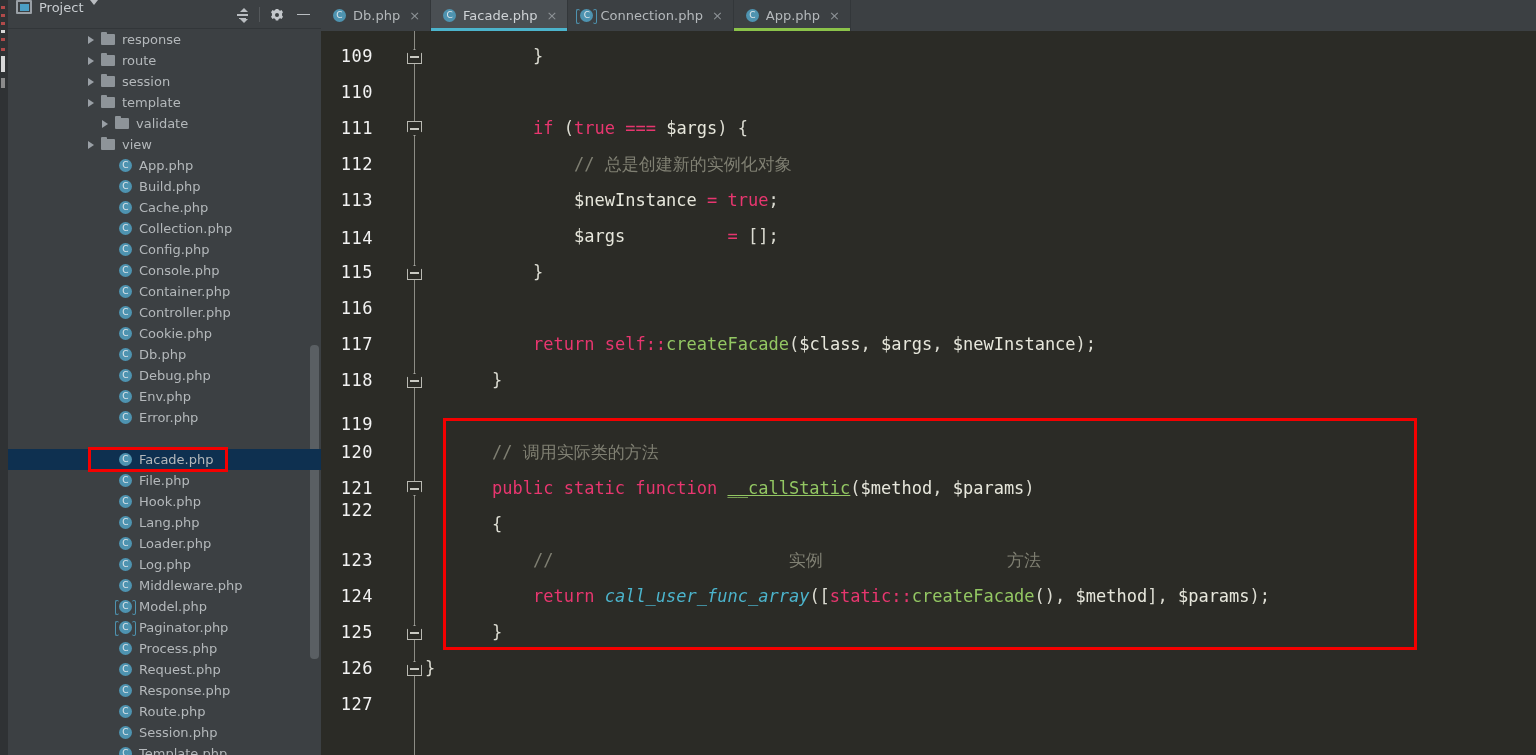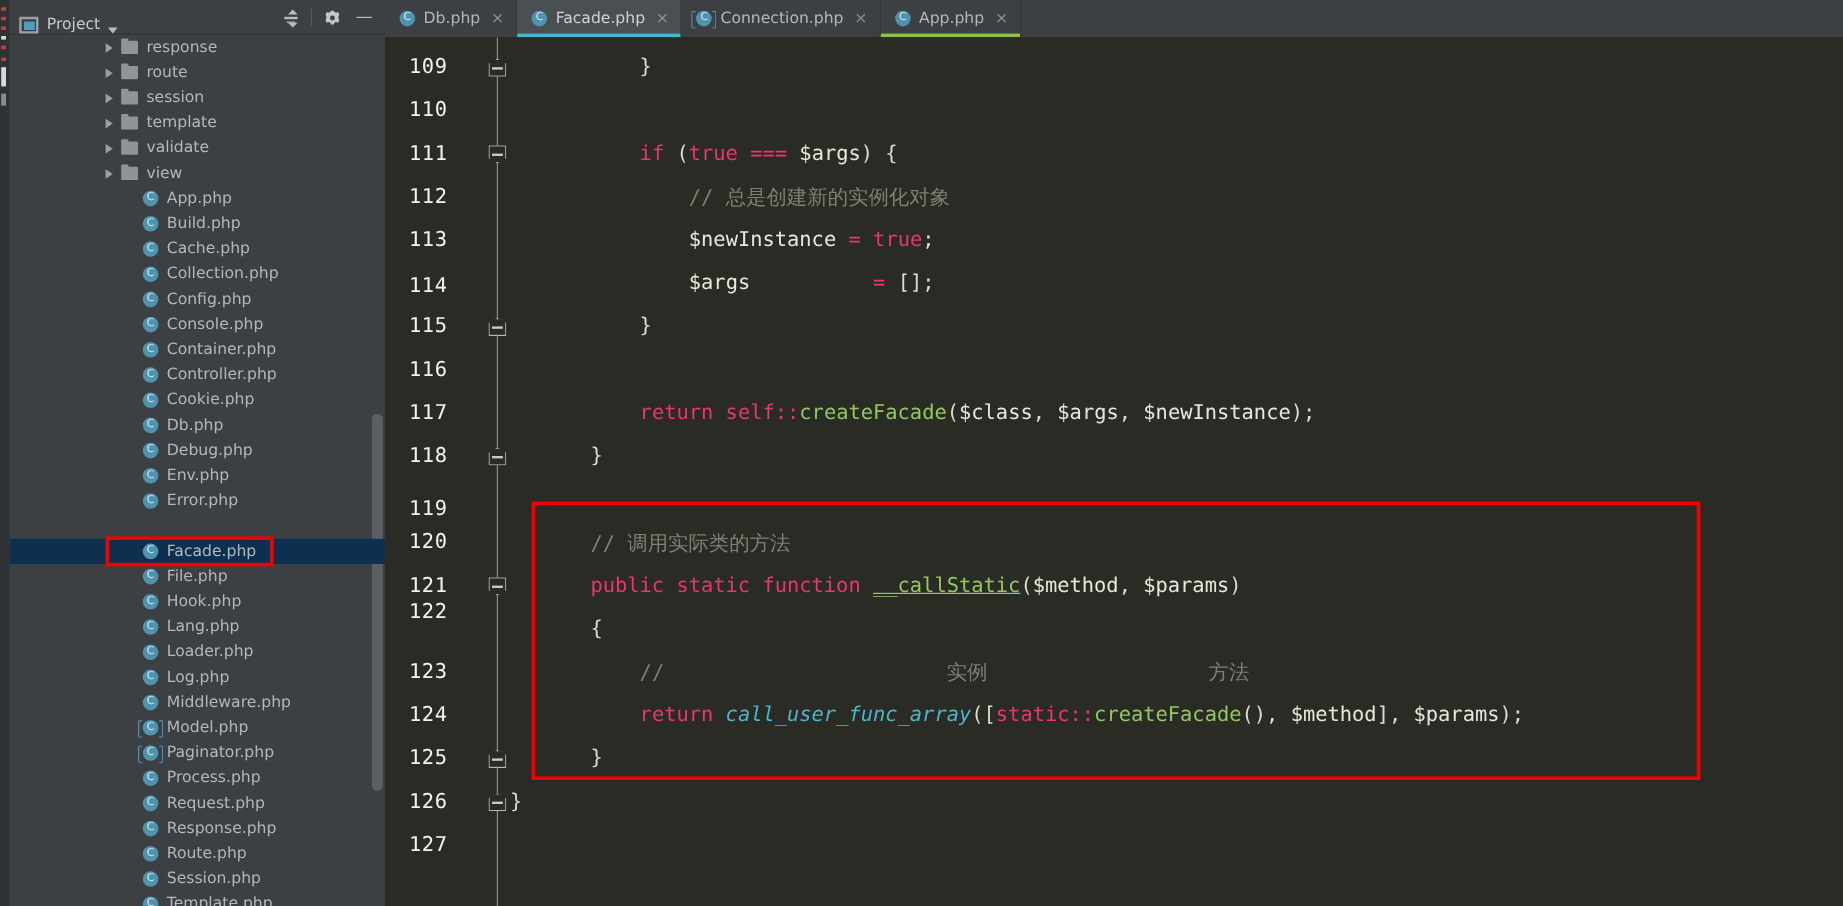--- a/index.html
+++ b/index.html
@@ -20,21 +20,21 @@
   .toolstrip .mark.w { background: #d8d8d8; }
   .toolstrip .mark.g { background: #8b8b8b; }
 
   
   .project-panel {
     position: absolute; left: 8px; top: 0; width: 313px; height: 755px;
     background: #3c4043;
   }
   .panel-header {
     position: relative; height: 29px; width: 313px;
-    background: #3c4043; display: flex; align-items: flex-end;
+    background: #3c4043; display: flex; align-items: flex-start;
     border-bottom: 1px solid #323639;
   }
   .panel-header .ph-icon {
     margin-left: 8px; width: 16px; height: 14px;
     border: 2px solid #9aa0a6; border-radius: 1px;
     display: flex; align-items: center; justify-content: center;
   }
   .panel-header .ph-icon i {
     display: block; width: 9px; height: 7px; background: #4b9fc5;
   }
@@ -313,21 +313,21 @@
             <span class="arrow"></span>
             <span class="folder-ico"></span>
             <span class="tlabel">session</span>
           </div>
           <div class="trow" style="position: absolute; top: 63px; left: 0px; width: 313px;">
             <span style="display:inline-block;width:78px"></span>
             <span class="arrow"></span>
             <span class="folder-ico"></span>
             <span class="tlabel">template</span>
           </div>
-          <div class="trow" style="position: absolute; top: 84px; left: 0px; width: 313px;">
+          <div class="trow" style="position: absolute; top: 84px; left: 0px; width: 313px; padding-left: 14px;">
             <span style="display:inline-block;width:78px"></span>
             <span class="arrow"></span>
             <span class="folder-ico"></span>
             <span class="tlabel">validate</span>
           </div>
           <div class="trow" style="position: absolute; top: 105px; left: 0px; width: 313px;">
             <span style="display:inline-block;width:78px"></span>
             <span class="arrow"></span>
             <span class="folder-ico"></span>
             <span class="tlabel">view</span>

